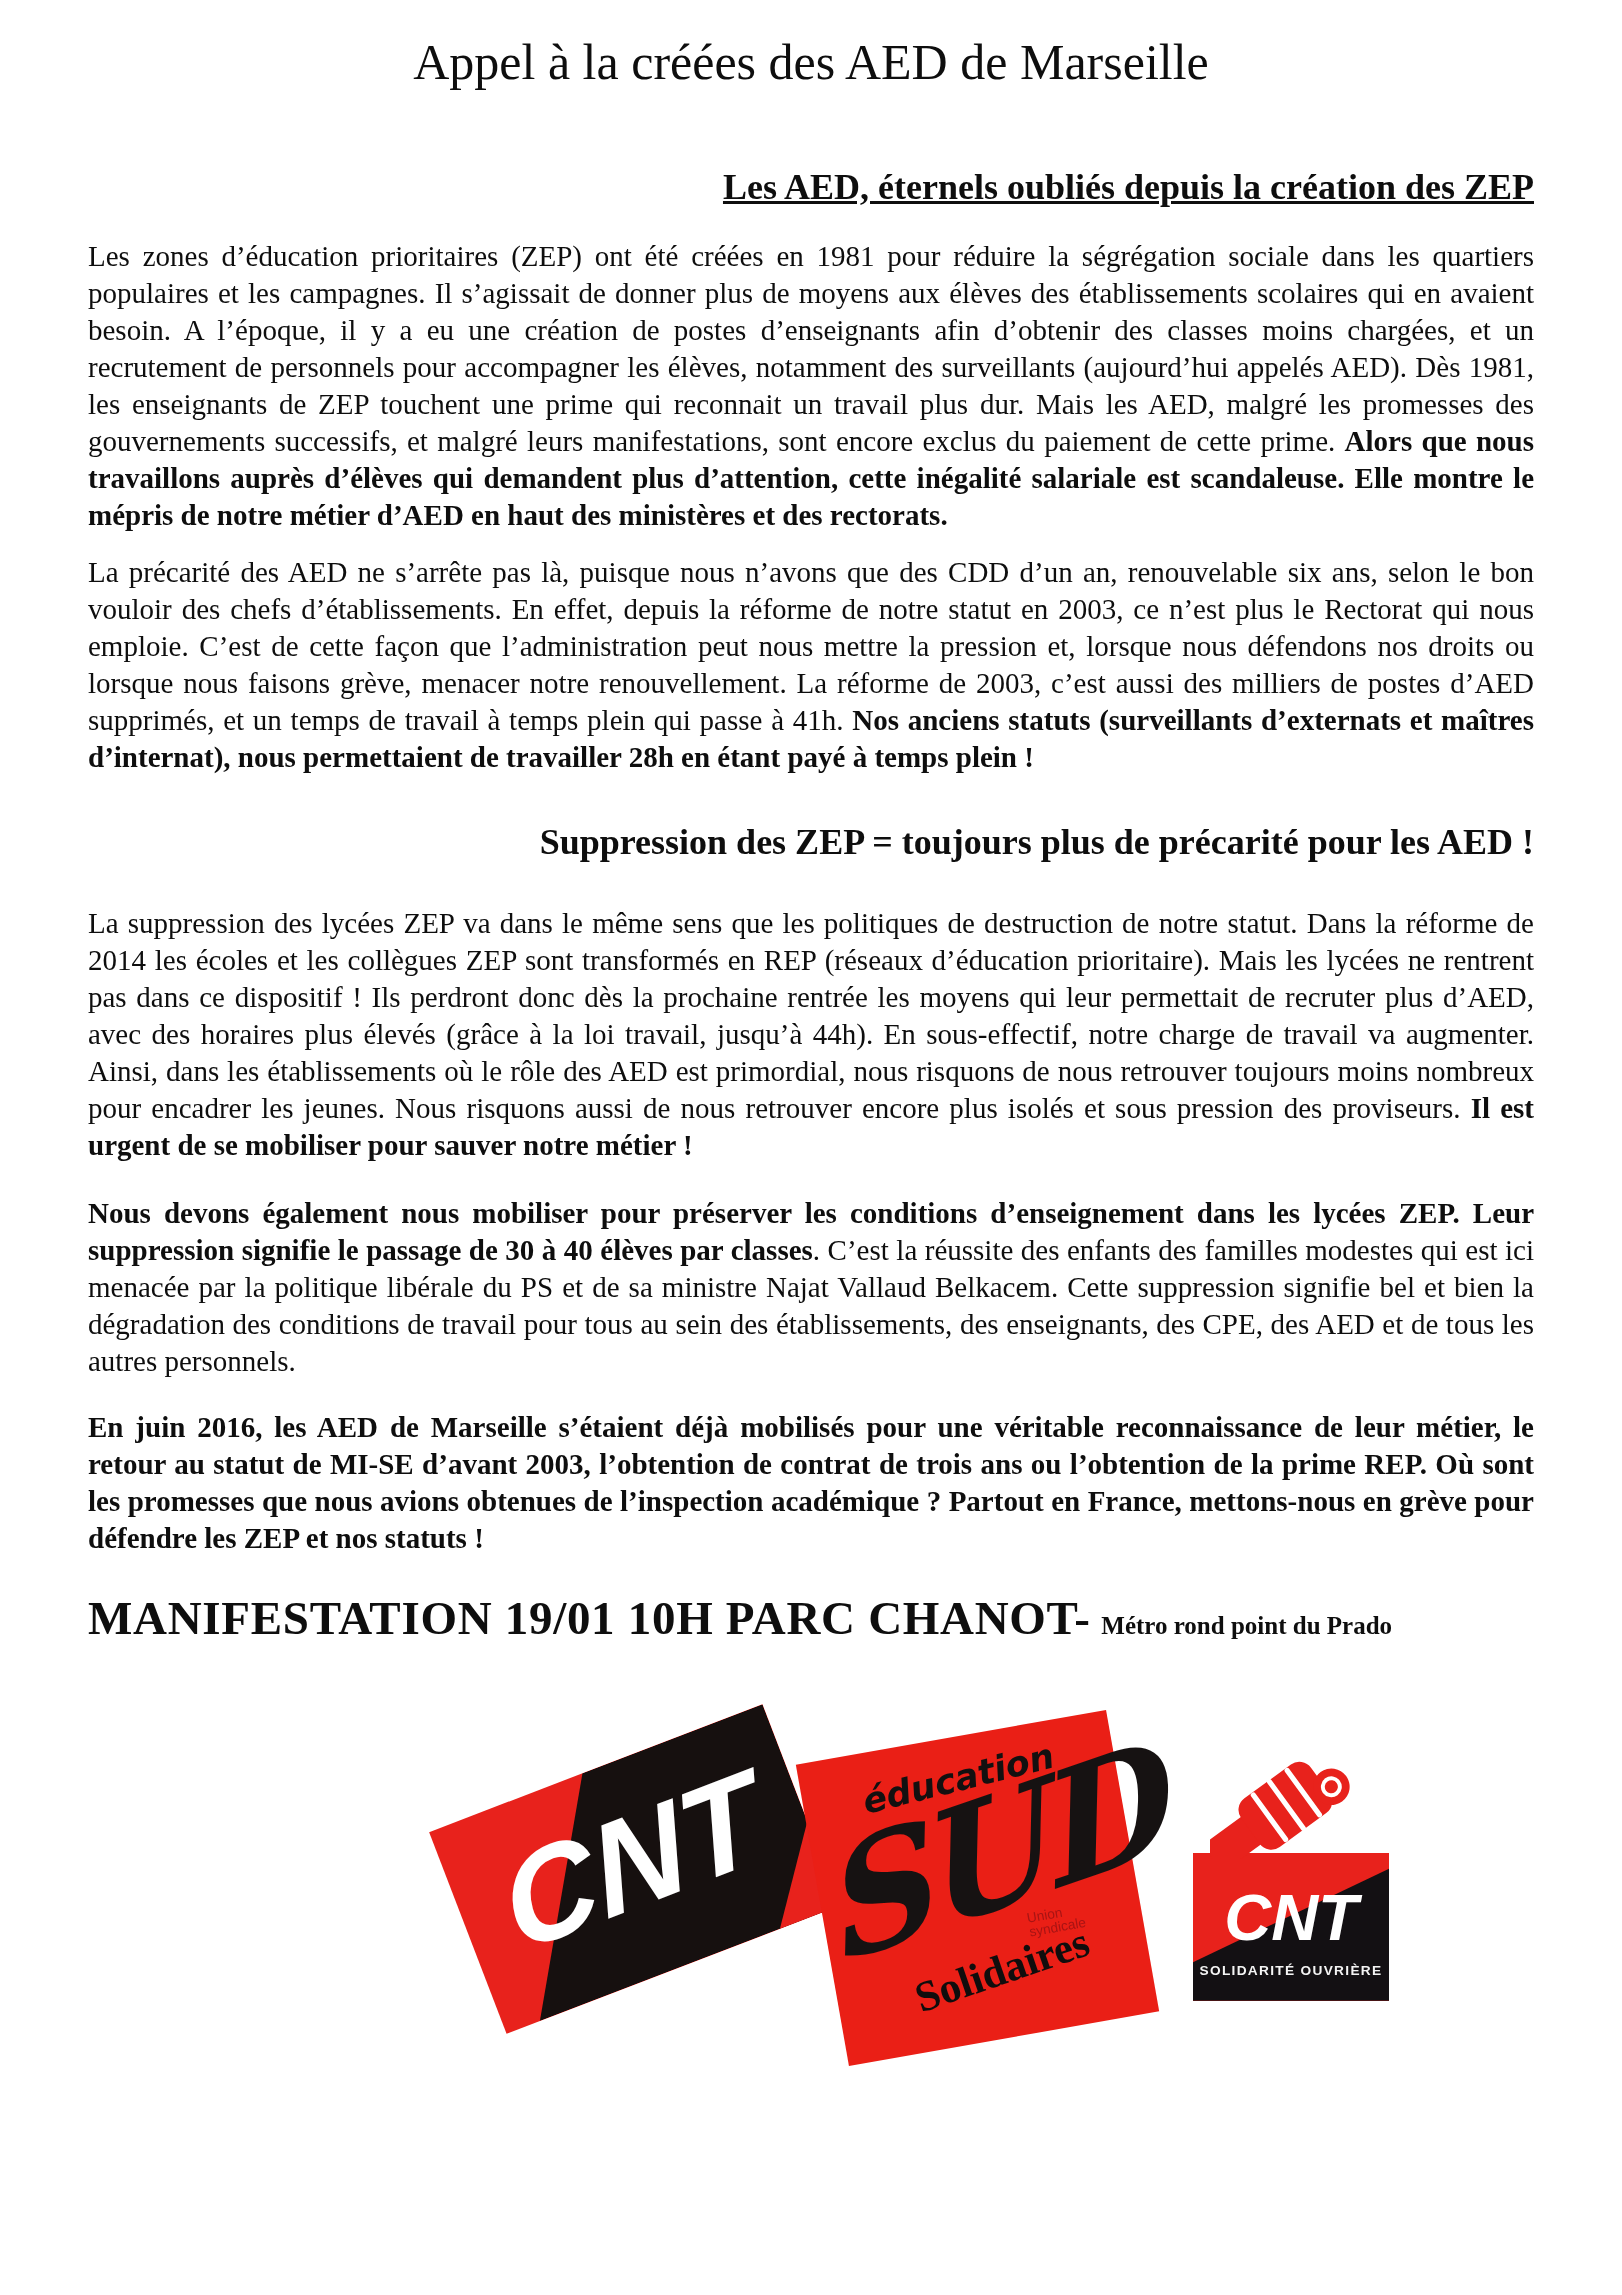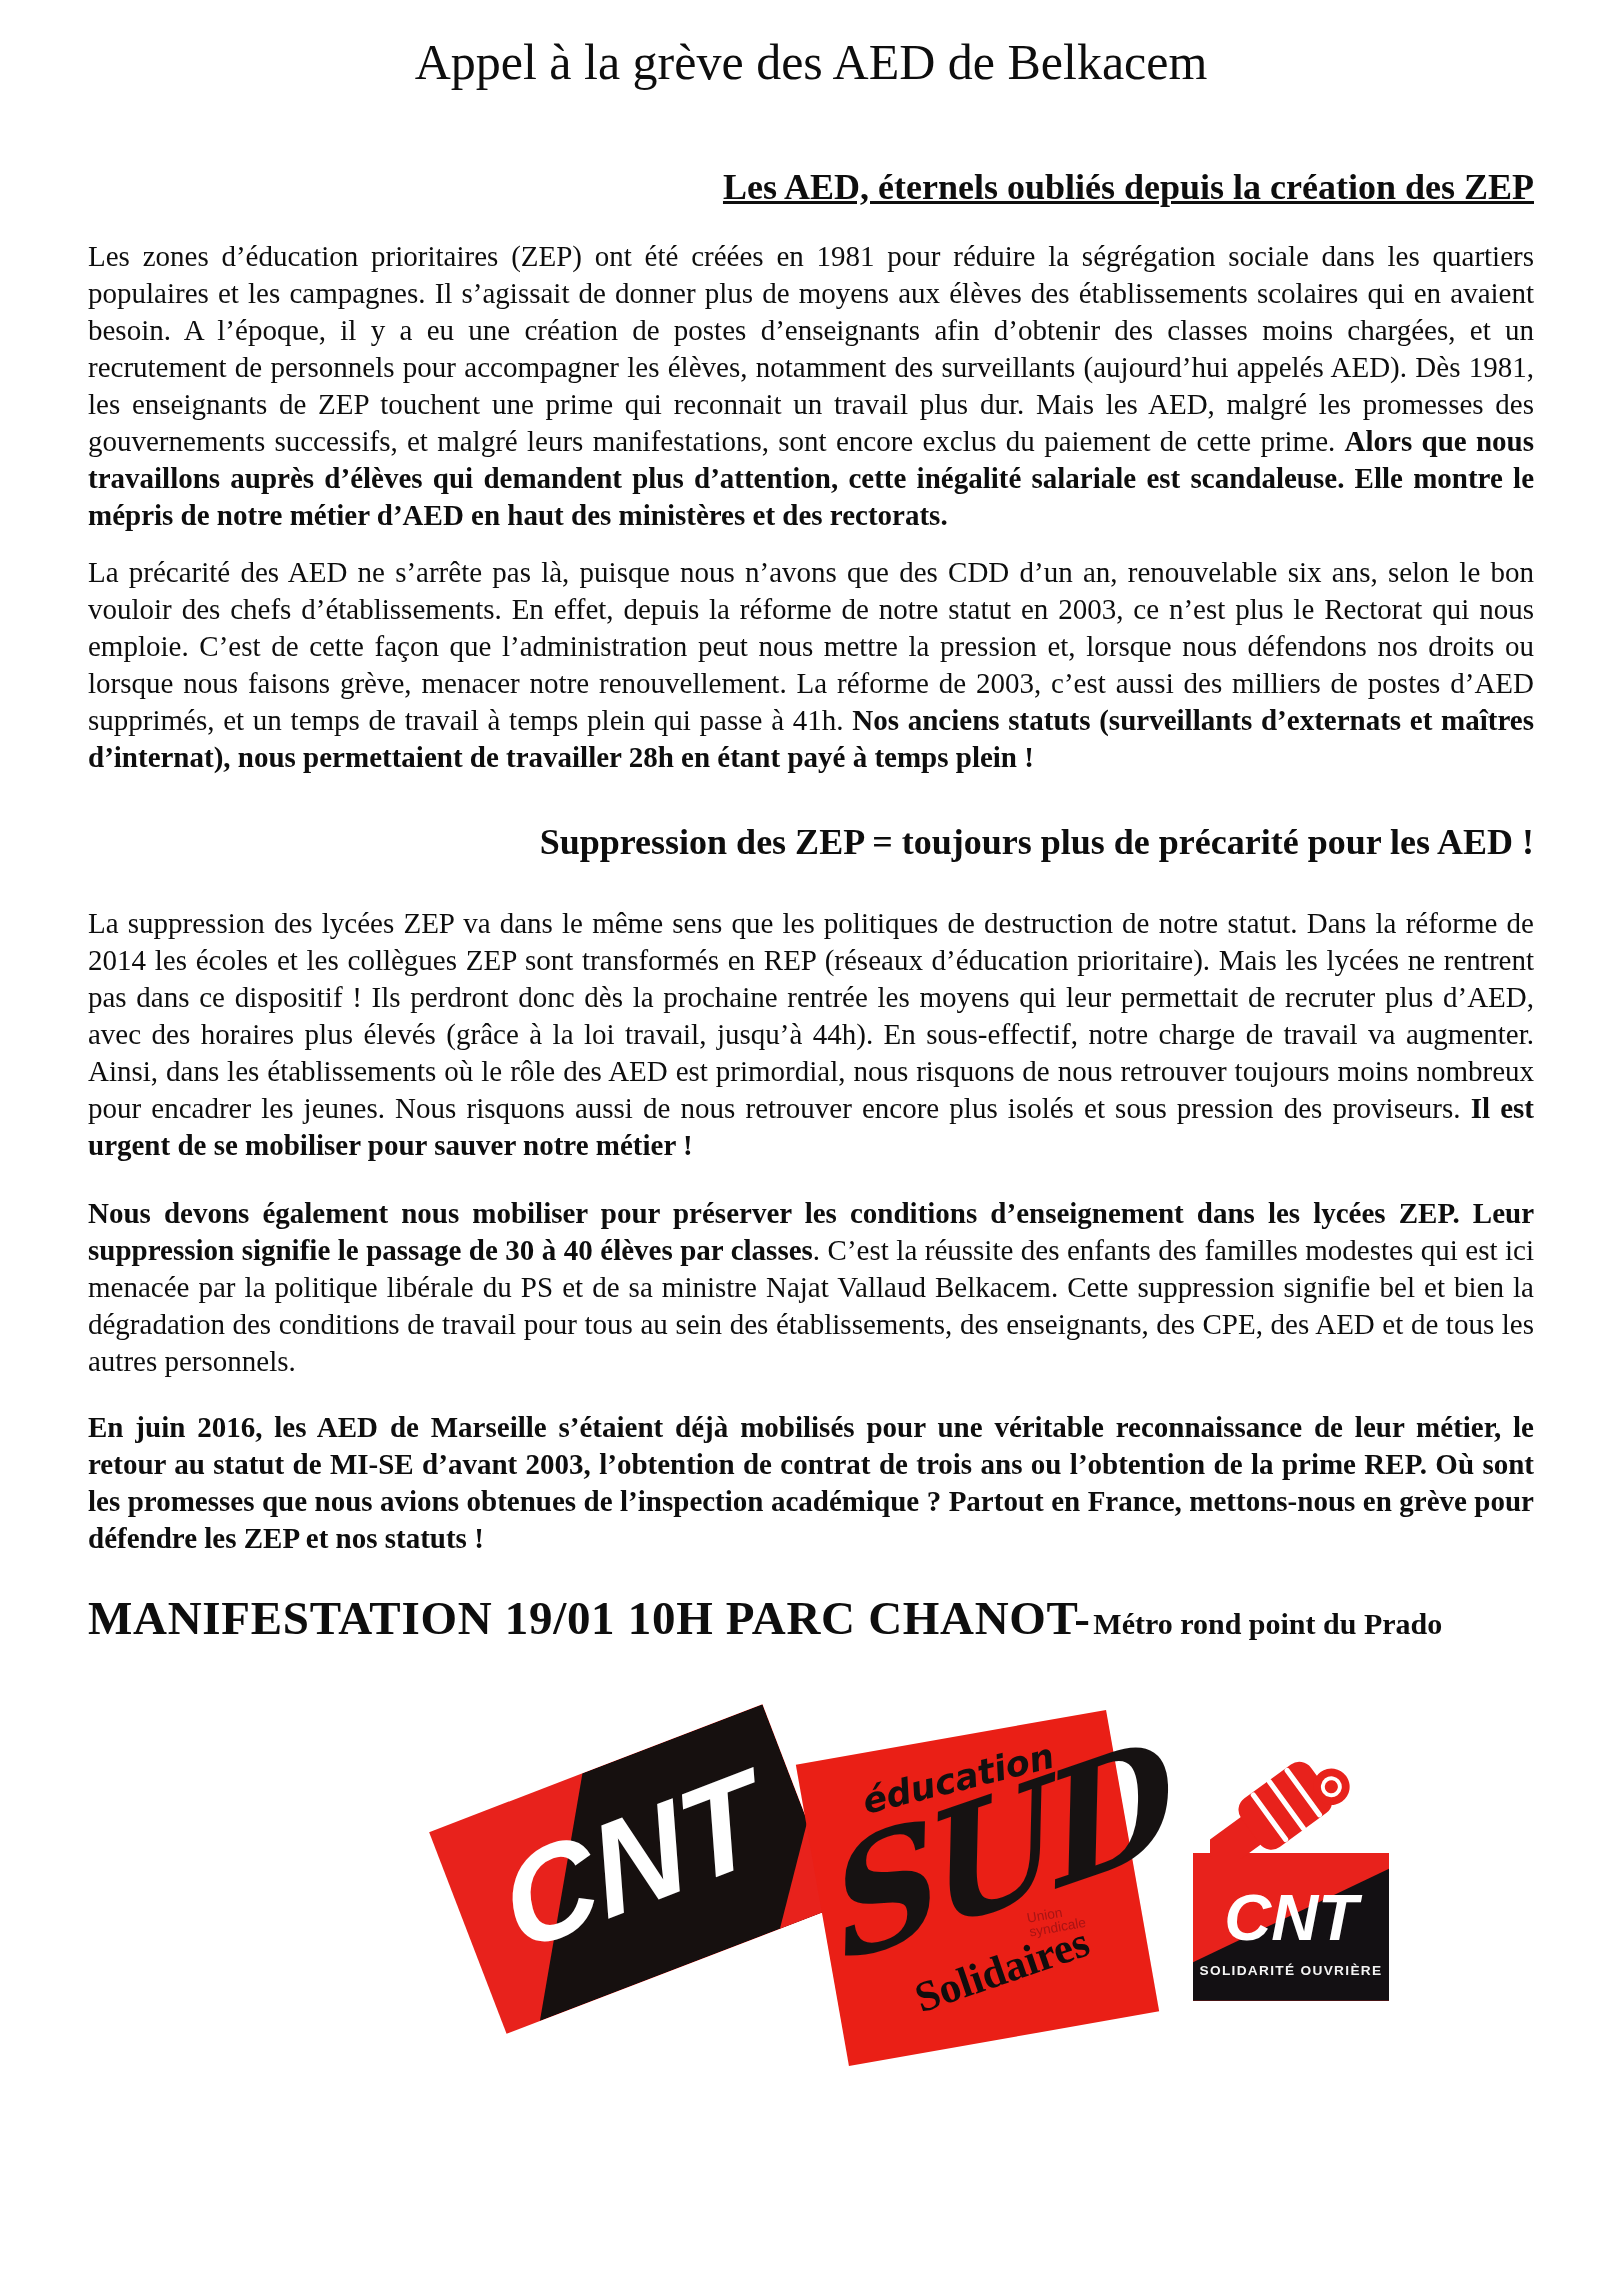--- a/index.html
+++ b/index.html
@@ -38,21 +38,21 @@
   .mb30 { margin-bottom: 19.6px !important; }
   .mb44 { margin-bottom: 29px !important; }
   .mb48 { margin-bottom: 31px !important; }
   .mb70 { margin-bottom: 46px !important; }
 
   .manif-line {
     margin-top: 34px;
     white-space: nowrap;
   }
   .manif-main { font-size: 47px; font-weight: bold; letter-spacing: 0.7px; }
-  .manif-detail { font-size: 30px; font-weight: bold; }
+  .manif-detail { font-size: 25px; font-weight: bold; margin-left: 8px; }
 
   .signatories {
     margin-top: 31px;
     font-size: 29px; font-weight: bold;
     line-height: 35px;
   }
 
   
   .logos { position: relative; height: 327px; margin-top: 72px; }
 
@@ -149,21 +149,21 @@
     font-weight: bold; font-size: 13.7px; letter-spacing: 1.3px;
     color: #f4f4f4;
   }
 </style>
 </head>
 <body>
 
 <div class="page">
 
   <h1 class="doc-title">
-    <span>Appel à la grève des AED de Belkacem</span>
+    <span>Appel à la créées des AED de Marseille</span>
   </h1>
 
   <h2 class="section-heading s1">Les AED, éternels oubliés depuis la création des ZEP</h2>
 
   <p class="body-text mb30"><span>Les zones d’éducation prioritaires (ZEP) ont été créées en 1981 pour réduire la ségrégation sociale dans les quartiers populaires et les campagnes. Il s’agissait de donner plus de moyens aux élèves des établissements scolaires qui en avaient besoin. A l’époque, il y a eu une création de postes d’enseignants afin d’obtenir des classes moins chargées, et un recrutement de personnels pour accompagner les élèves, notamment des surveillants (aujourd’hui appelés AED). Dès 1981, les enseignants de ZEP touchent une prime qui reconnait un travail plus dur. Mais les AED, malgré les promesses des gouvernements successifs, et malgré leurs manifestations, sont encore exclus du paiement de cette prime. </span><span class="b">Alors que nous travaillons auprès d’élèves qui demandent plus d’attention, cette inégalité salariale est scandaleuse. Elle montre le mépris de notre métier d’AED en haut des ministères et des rectorats.</span></p>
 
   <p class="body-text mb70"><span>La précarité des AED ne s’arrête pas là, puisque nous n’avons que des CDD d’un an, renouvelable six ans, selon le bon vouloir des chefs d’établissements. En effet, depuis la réforme de notre statut en 2003, ce n’est plus le Rectorat qui nous emploie. C’est de cette façon que l’administration peut nous mettre la pression et, lorsque nous défendons nos droits ou lorsque nous faisons grève, menacer notre renouvellement. La réforme de 2003, c’est aussi des milliers de postes d’AED supprimés, et un temps de travail à temps plein qui passe à 41h. </span><span class="b">Nos anciens statuts (surveillants d’externats et maîtres d’internat), nous permettaient de travailler 28h en étant payé à temps plein !</span></p>
 
   <h2 class="section-heading s2">Suppression des ZEP = toujours plus de précarité pour les AED !</h2>
 

